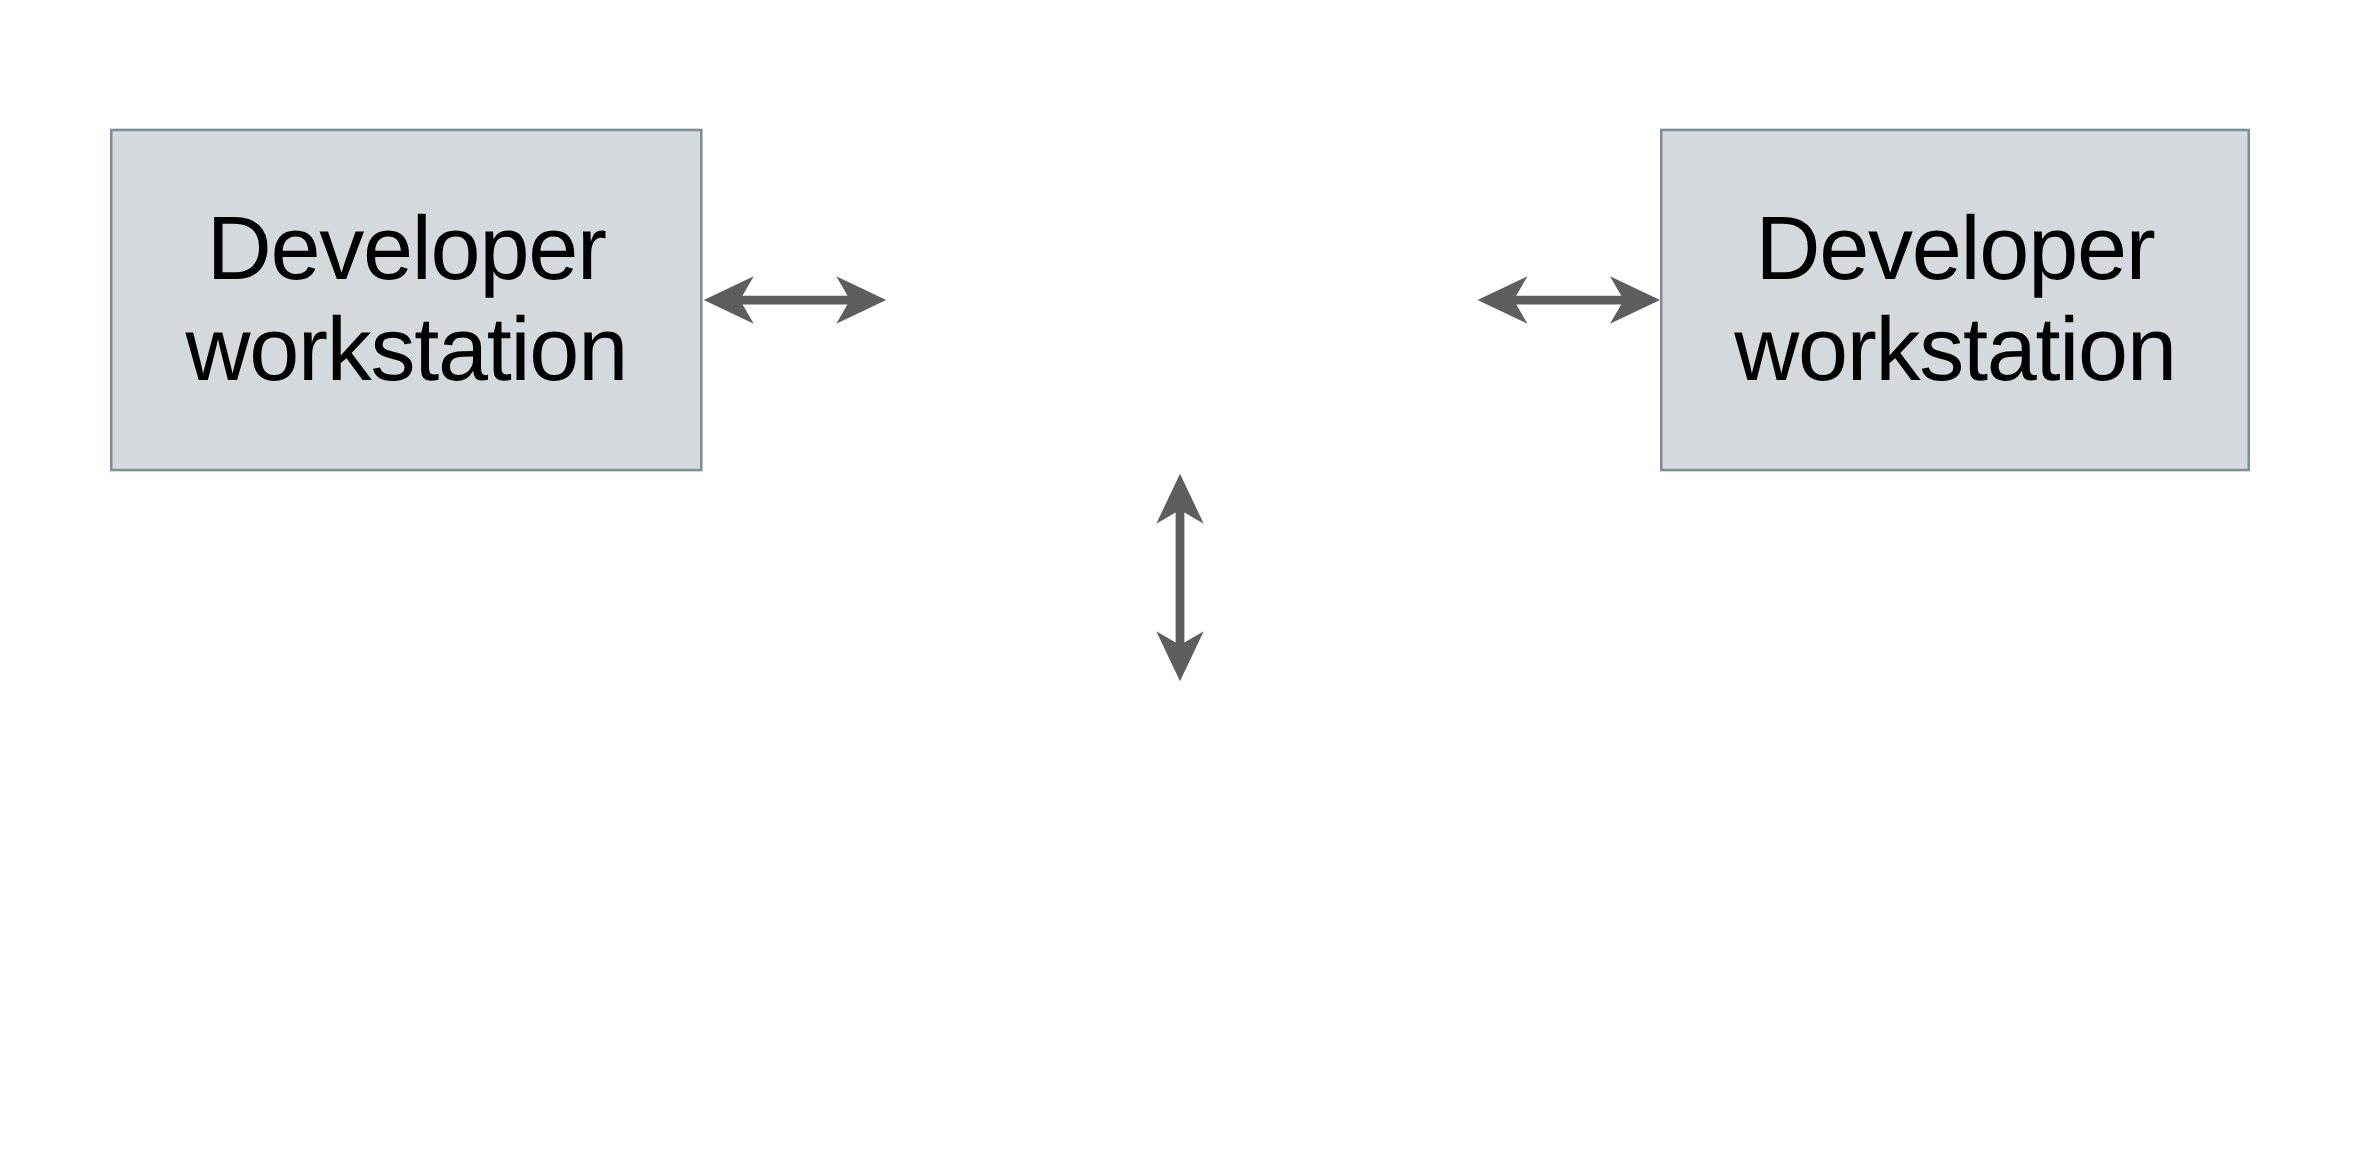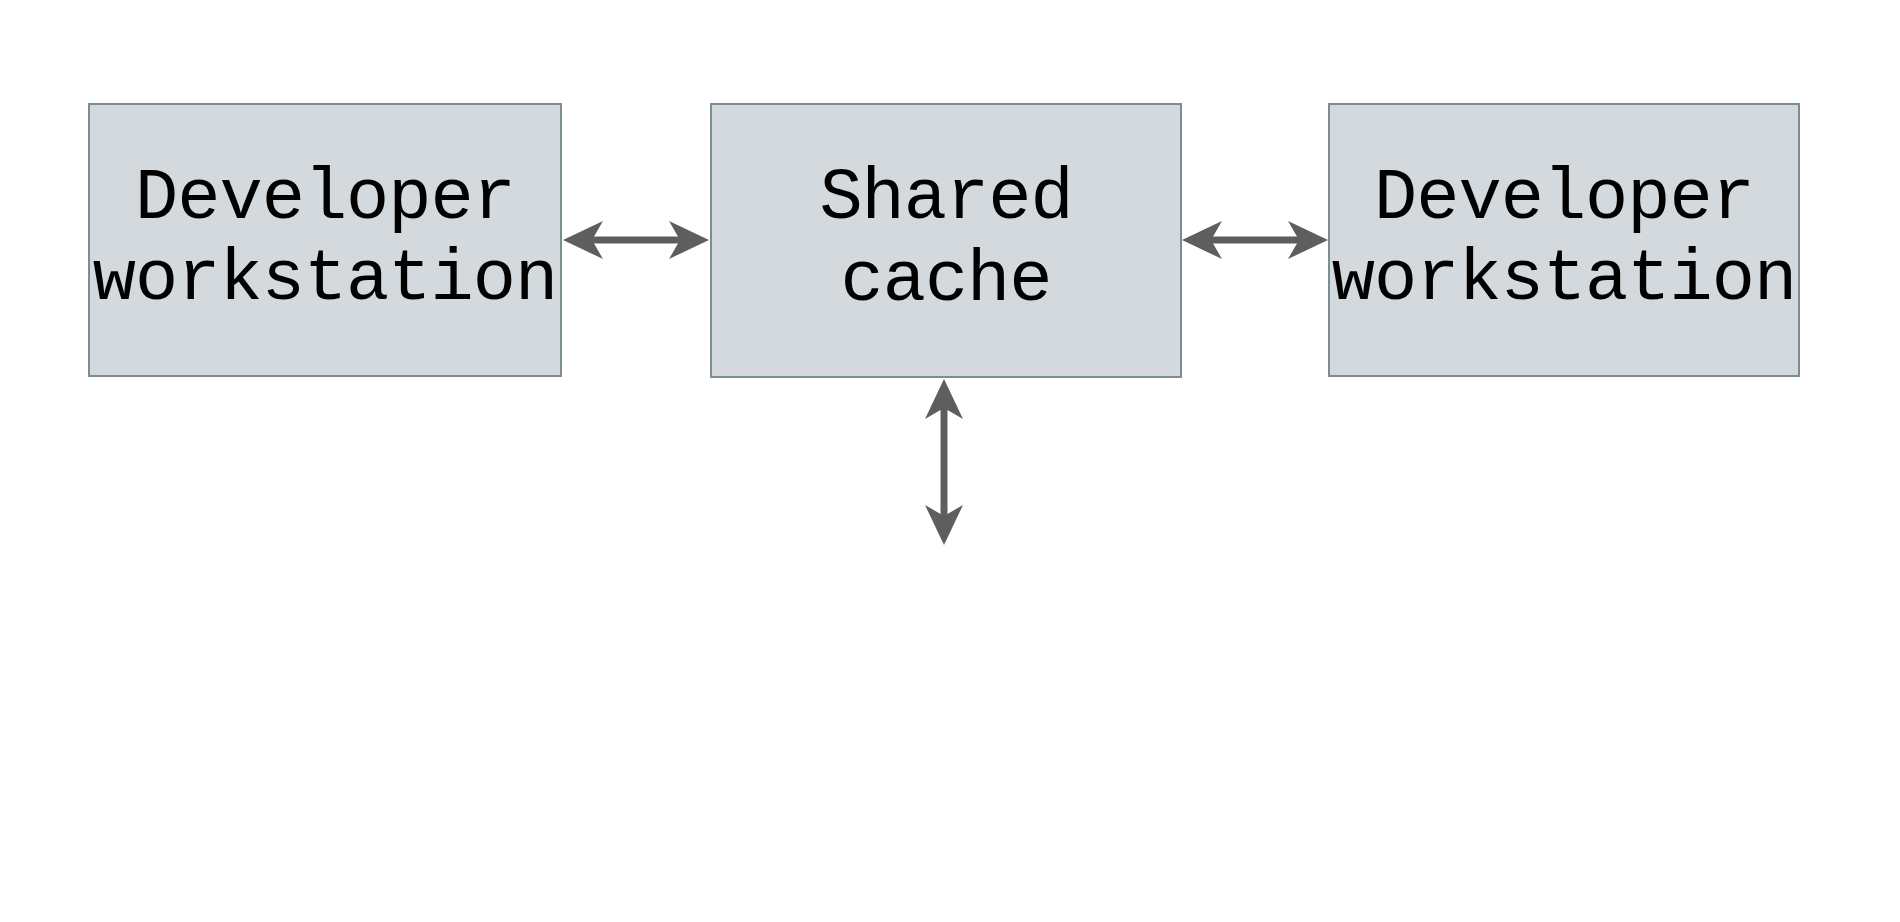--- a/index.html
+++ b/index.html
@@ -13,21 +13,20 @@
   html, body {
     width: 1900px; height: 922px;
     background: var(--canvas_bg);
     font-family: "Liberation Sans", sans-serif;
     overflow: hidden;
   }
   .canvas {
     position: relative;
     width: 1900px; height: 922px;
     background: var(--canvas_bg);
-    font-family: Liberation Mono, monospace;
   }
   .node {
     position: absolute;
     background: var(--box_fill);
     border: 2px solid var(--box_border);
     display: flex;
     flex-direction: column;
     align-items: center;
     justify-content: center;
     color: var(--text);
@@ -53,24 +52,20 @@
 </head>
 <body>
 
 <div class="canvas">
 
   <div class="node" id="node-dev-left">
     <span>Developer</span>
     <span>workstation</span>
   </div>
 
-  <div class="node" id="node-shared">
-    <span>Shared</span>
-    <span>cache</span>
-  </div>
 
   <div class="node" id="node-dev-right">
     <span>Developer</span>
     <span>workstation</span>
   </div>
 
 
   <div class="arrow" id="arrow-left">
     <svg viewBox="0 0 148 48">
       <line x1="26" y1="24" x2="122" y2="24"></line>

